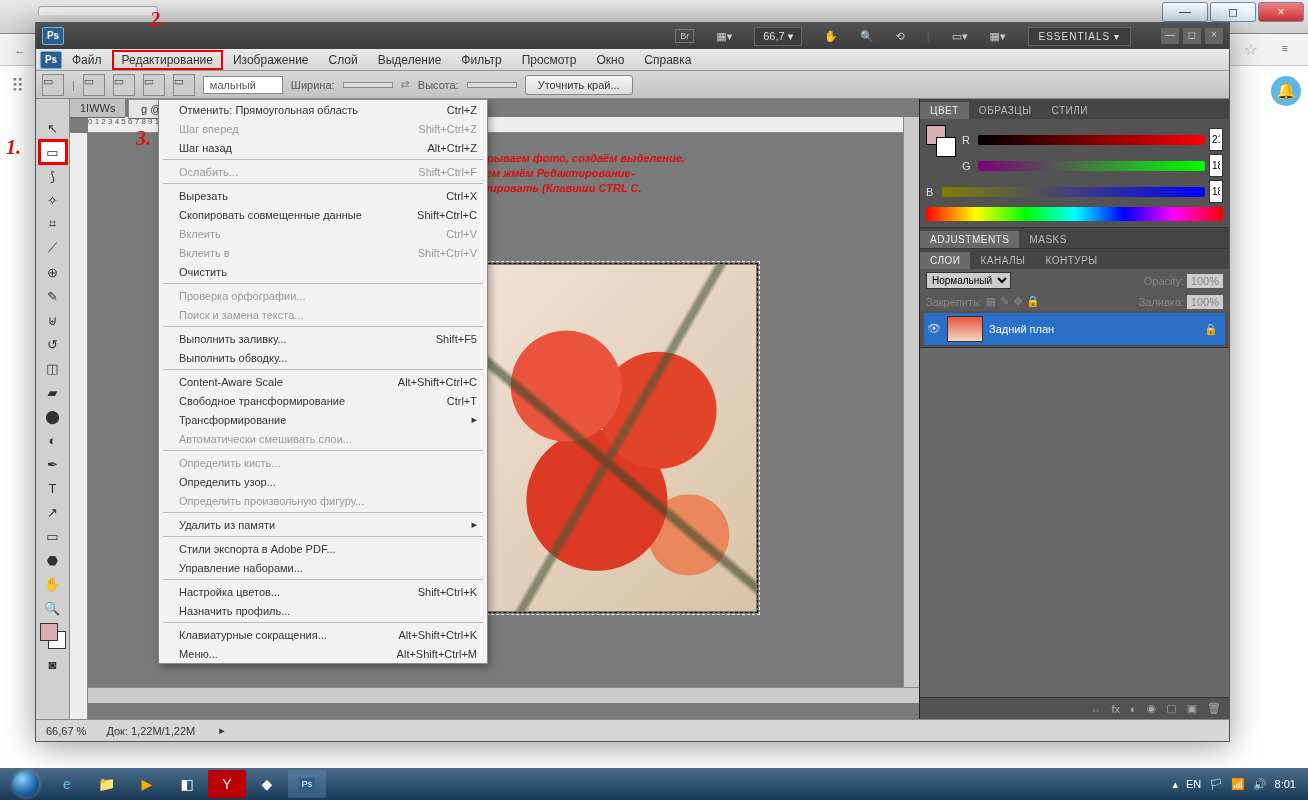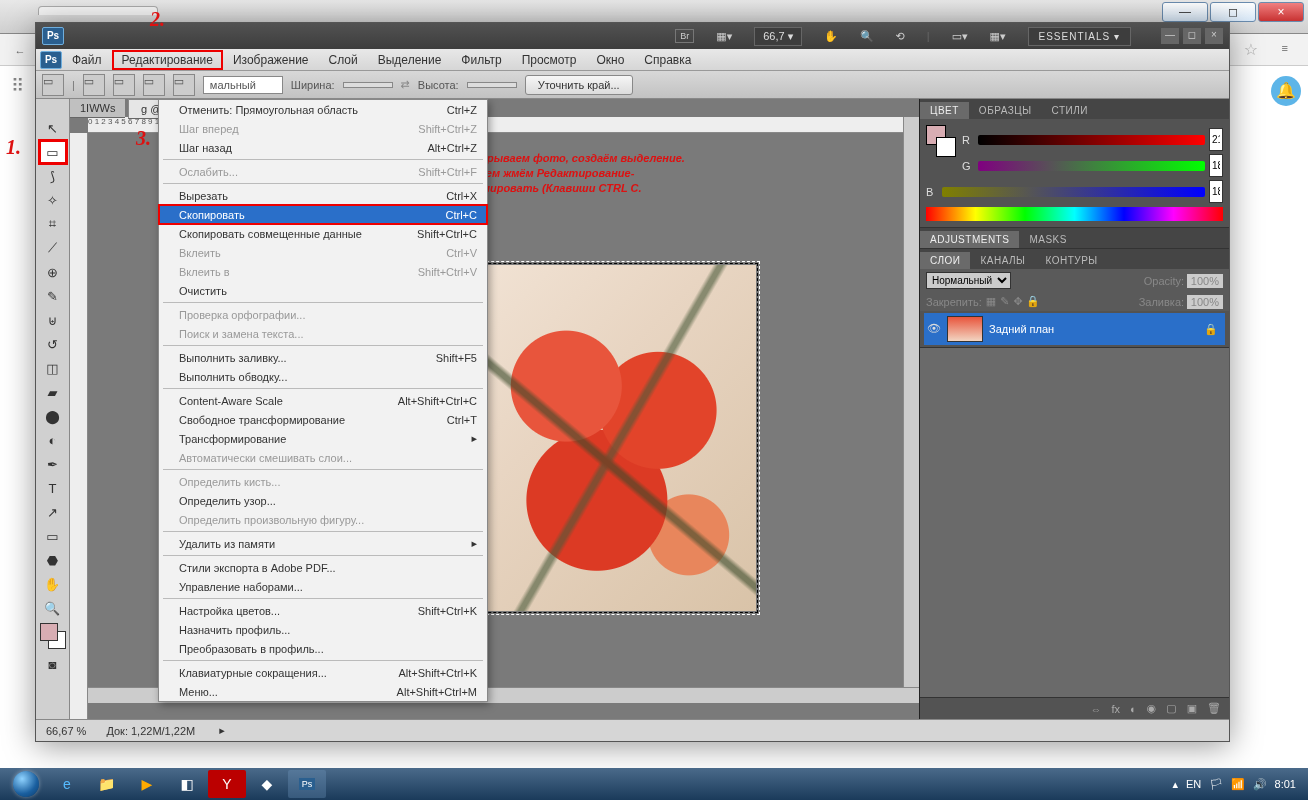--- a/index.html
+++ b/index.html
@@ -271,24 +271,20 @@
           <div class="dd-sep"></div>
           <div class="dd-item dis">
             <span>Ослабить...</span>
             <span class="sc">Shift+Ctrl+F</span>
           </div>
           <div class="dd-sep"></div>
           <div class="dd-item">
             <span>Вырезать</span>
             <span class="sc">Ctrl+X</span>
           </div>
-          <div class="dd-item hl">
-            <span>Скопировать</span>
-            <span class="sc">Ctrl+C</span>
-          </div>
           <div class="dd-item">
             <span>Скопировать совмещенные данные</span>
             <span class="sc">Shift+Ctrl+C</span>
           </div>
           <div class="dd-item dis">
             <span>Вклеить</span>
             <span class="sc">Ctrl+V</span>
           </div>
           <div class="dd-item dis">
             <span>Вклеить в</span>
@@ -350,23 +346,20 @@
           <div class="dd-item">
             <span>Управление наборами...</span>
           </div>
           <div class="dd-sep"></div>
           <div class="dd-item">
             <span>Настройка цветов...</span>
             <span class="sc">Shift+Ctrl+K</span>
           </div>
           <div class="dd-item">
             <span>Назначить профиль...</span>
-          </div>
-          <div class="dd-item">
-            <span>Преобразовать в профиль...</span>
           </div>
           <div class="dd-sep"></div>
           <div class="dd-item">
             <span>Клавиатурные сокращения...</span>
             <span class="sc">Alt+Shift+Ctrl+K</span>
           </div>
           <div class="dd-item">
             <span>Меню...</span>
             <span class="sc">Alt+Shift+Ctrl+M</span>
           </div>

